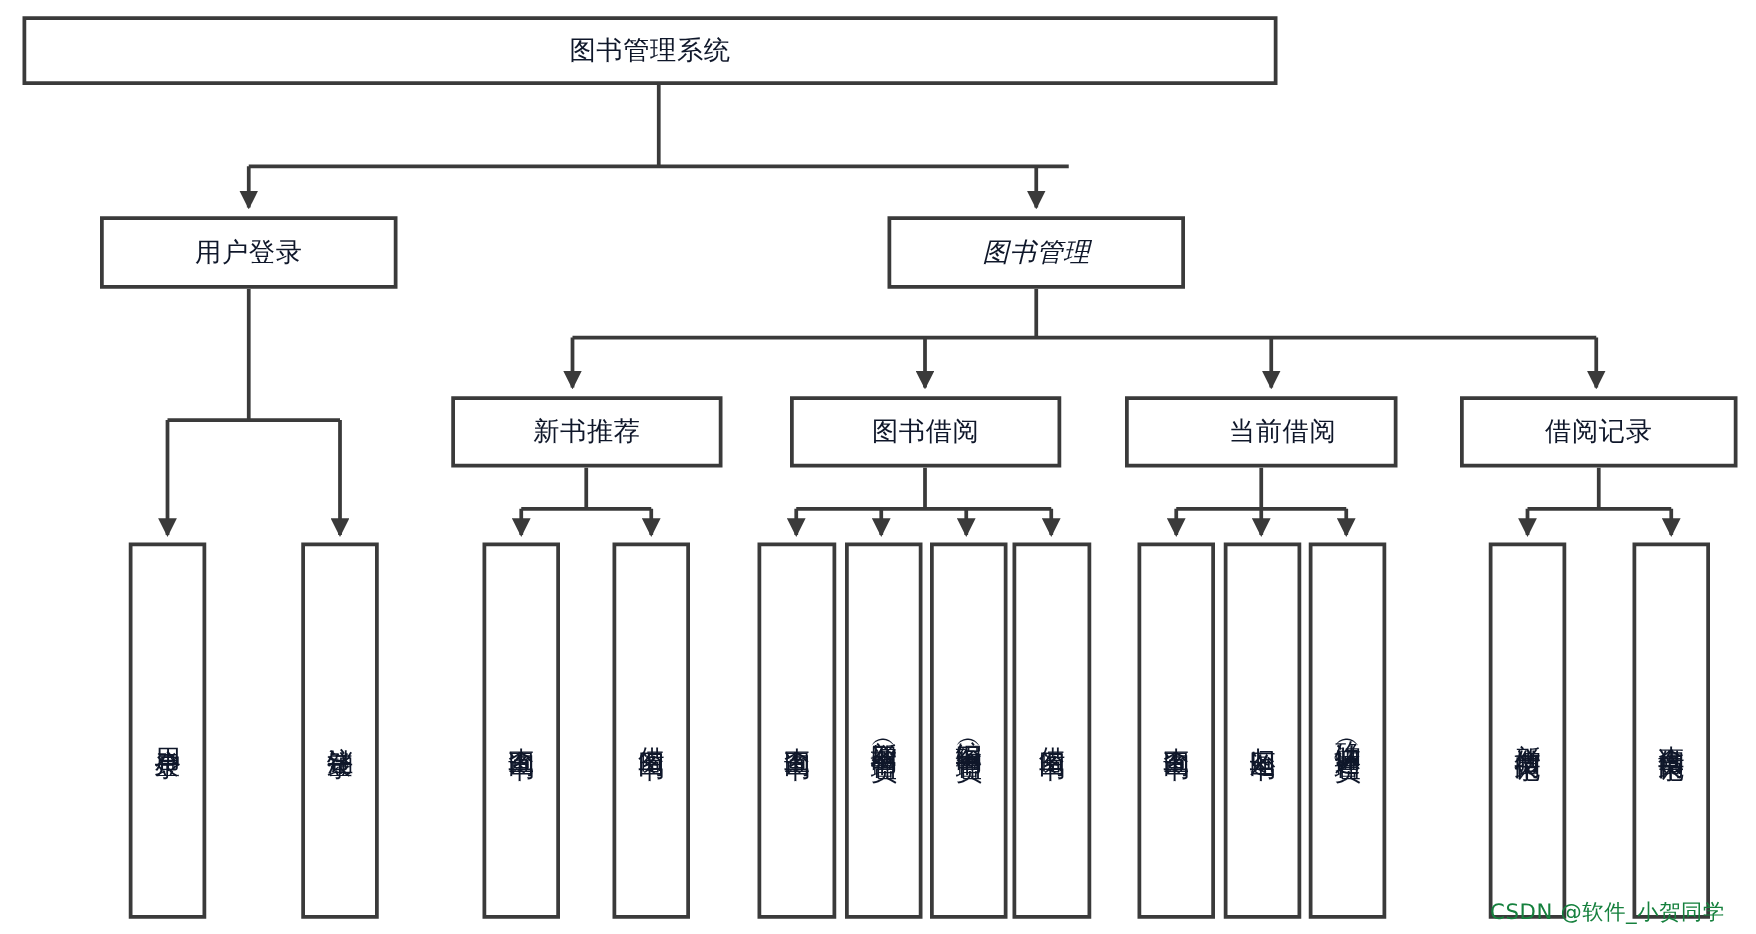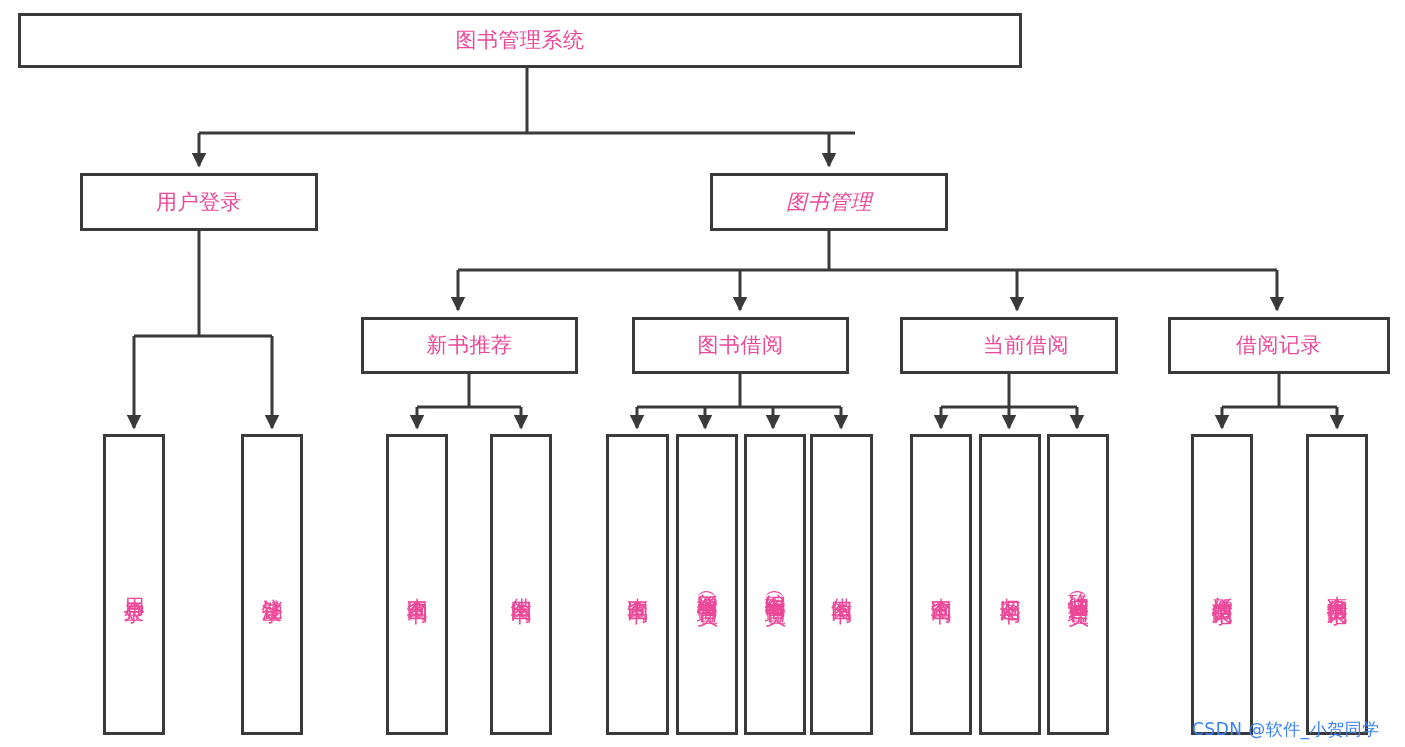--- a/index.html
+++ b/index.html
@@ -26,21 +26,21 @@
     pointer-events: none;
   }
   .node {
     position: absolute;
     box-sizing: border-box;
     background: #ffffff;
     border: 3px solid #3a3a3a;
     display: flex;
     align-items: center;
     justify-content: center;
-    color: #ec4899;
+    color: #0f172a;
   }
   .node.root {
     border-width: 3px;
   }
   .node .label {
     font-size: 21px;
     line-height: 1.15;
     letter-spacing: 0.5px;
     white-space: nowrap;
   }
@@ -54,21 +54,21 @@
     text-orientation: upright;
     font-size: 21px;
     line-height: 1.25;
     letter-spacing: 2px;
     white-space: normal;
     max-height: 285px;
   }
   .watermark {
     position: absolute;
     font-size: 17px;
-    color: #3b82f6;
+    color: #15803d;
     white-space: nowrap;
     letter-spacing: 0.5px;
   }
 </style>
 </head>
 <body>
 
 <div id="canvas">
 
   <svg class="edges" viewBox="0 0 1405 747" xmlns="http://www.w3.org/2000/svg">

